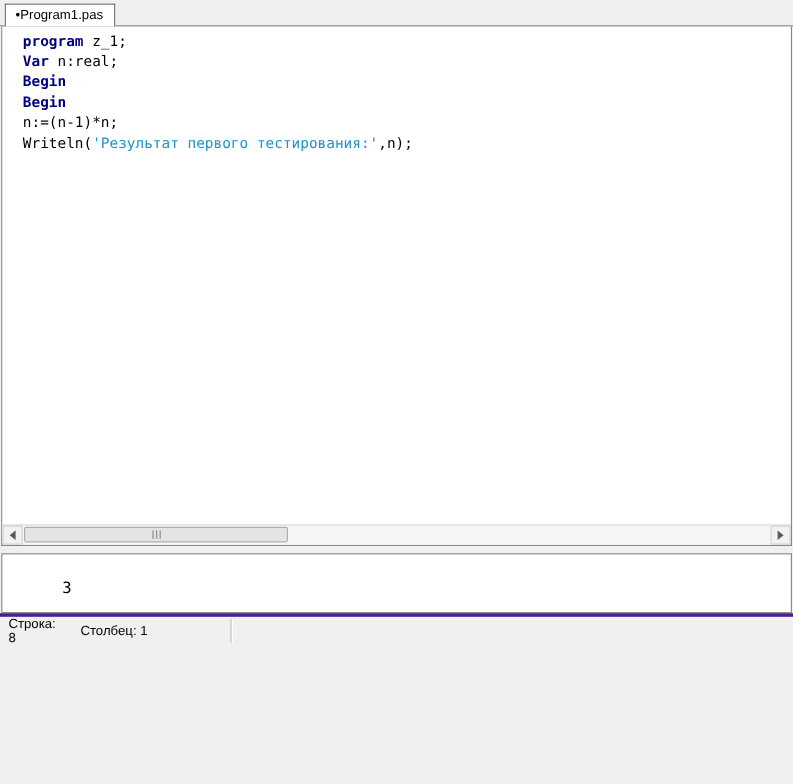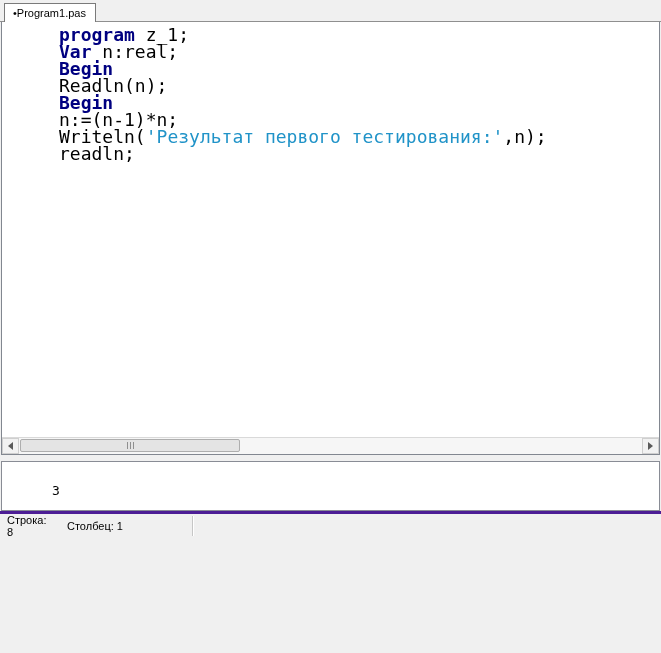--- a/index.html
+++ b/index.html
@@ -27,21 +27,21 @@
 
   
   .editor-wrap {
     flex:1 1 auto; margin:0 1px; background:#ffffff;
     border:1px solid #828790; border-top:none;
     display:flex; flex-direction:column; overflow:hidden;
   }
   .editor {
     flex:1 1 auto; background:#fff; padding:4px 0 0 17px;
     font-family:"DejaVu Sans Mono","Liberation Mono",monospace;
-    font-size:18px; line-height:17px; overflow:hidden; cursor:text;margin-left:40px;
+    font-size:12px; line-height:17px; overflow:hidden; cursor:text;
   }
   .code-line { white-space:pre; min-height:17px; }
   .tok-keyword { color:var(--keyword-color,#000080); font-weight:bold; }
   .tok-string  { color:var(--string-color,#2093c8); }
   .tok-plain   { color:var(--plain-color,#000000); }
 
   
   .hscroll {
     flex:0 0 17px; height:17px; background:#f2f2f2;
     border-top:1px solid #d9d9d9; display:flex; align-items:stretch;
@@ -96,25 +96,23 @@
     <div class="tab">
       <span>•Program1.pas</span>
     </div>
   </div>
 
   <div class="editor-wrap">
     <div class="editor" id="code-lines">
         <div class="code-line"><span class="tok-keyword">program</span><span class="tok-plain"> z_1;</span></div>
         <div class="code-line"><span class="tok-keyword">Var</span><span class="tok-plain"> n:real;</span></div>
         <div class="code-line"><span class="tok-keyword">Begin</span></div>
-        <div class="code-line"><span class="tok-plain">Readln(n);</span></div>
         <div class="code-line"><span class="tok-keyword">Begin</span></div>
         <div class="code-line"><span class="tok-plain">n:=(n-1)*n;</span></div>
         <div class="code-line"><span class="tok-plain">Writeln(</span><span class="tok-string">'Результат первого тестирования:'</span><span class="tok-plain">,n);</span></div>
-        <div class="code-line"><span class="tok-plain">readln;</span></div>
       </div>
 
     <div class="hscroll">
       <div class="sb-btn">
         <span class="tri tri-left"></span>
       </div>
       <div class="sb-track">
         <div class="sb-thumb">
           <span class="grip-line"></span>
           <span class="grip-line"></span>

